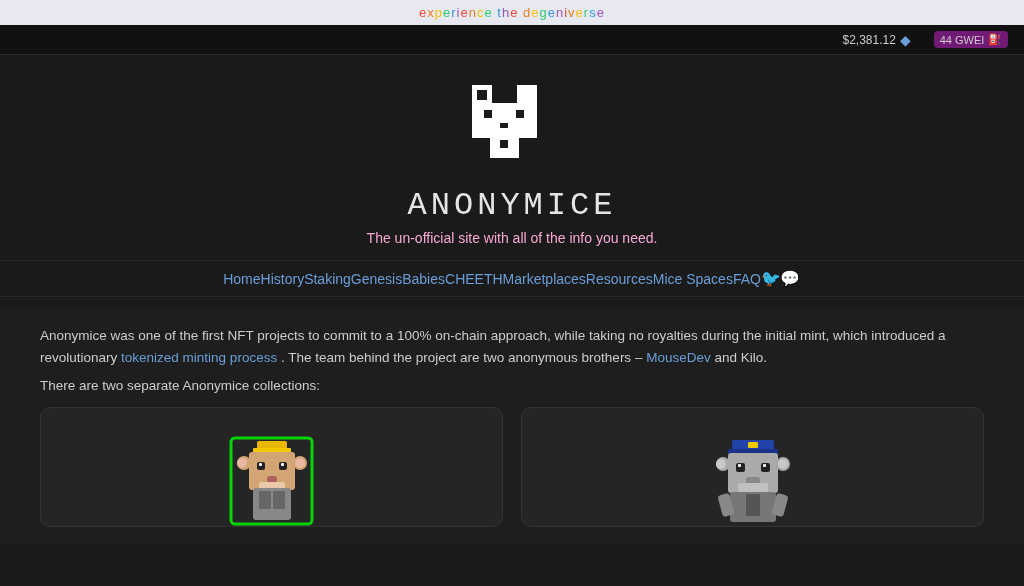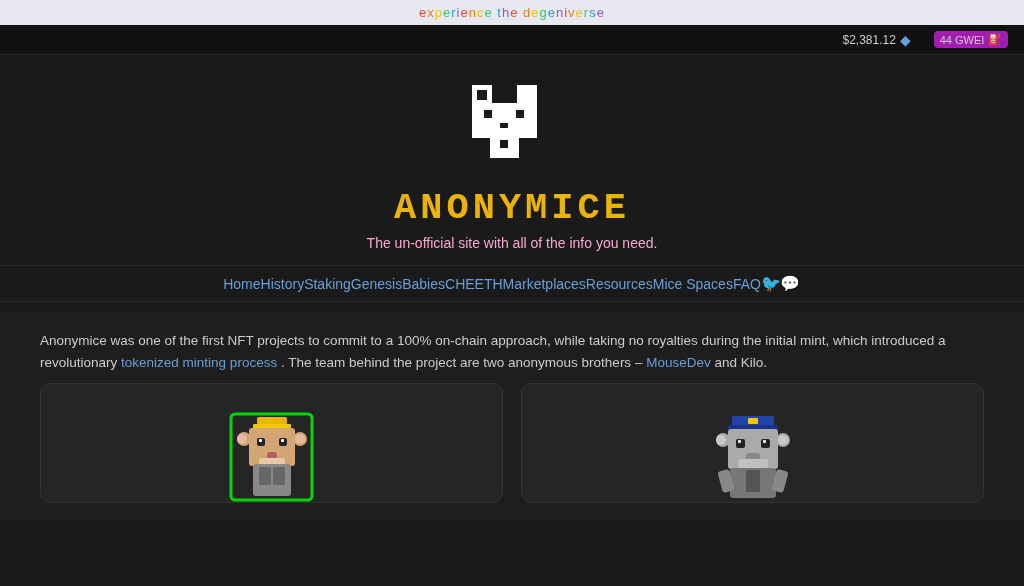--- a/index.html
+++ b/index.html
@@ -39,21 +39,21 @@
       align-items: center;
       gap: 4px;
     }
 
     #eth-price .diamond {
       color: #6a9fd8;
       font-size: 14px;
     }
 
     #gwei-badge {
-      background: #a21caf;
+      background: #701a75;
       border-radius: 4px;
       padding: 2px 6px;
       font-size: 11px;
       display: flex;
       align-items: center;
       gap: 4px;
     }
 
     
     #hero {
@@ -65,23 +65,23 @@
     }
 
     
     #logo-container {
       margin-bottom: 8px;
     }
 
     
     #site-title {
       font-family: 'Courier New', monospace;
-      font-size: 37px;
-      font-weight: 700;
-      color: #eab308;
+      font-size: 32px;
+      font-weight: 400;
+      color: #e5e5e5;
       letter-spacing: 4px;
       text-transform: uppercase;
       margin-bottom: 6px;
     }
 
     #site-subtitle {
       color: #f9a8d4;
       font-size: 14px;
       margin-bottom: 14px;
     }
@@ -235,20 +235,21 @@
 </div>
 
 <div id="main">
   <p id="intro-text">
     <span>Anonymice was one of the first NFT projects to commit to a 100% on-chain approach, while taking no royalties during the initial mint, which introduced a revolutionary</span>
     <span class="link">tokenized minting process</span>
     <span>. The team behind the project are two anonymous brothers –</span>
     <span class="link">MouseDev</span>
     <span>and Kilo.</span>
   </p>
+  <p id="collections-intro">There are two separate Anonymice collections:</p>
 
   <div id="cards-row">
 
     <div class="card">
       <div class="card-image">
         <svg width="85" height="90" viewBox="0 0 85 90">
 
           <rect x="2" y="2" width="81" height="86" rx="4" fill="none" stroke="#00ff00" stroke-width="3" opacity="0.8"></rect>
 
           <rect x="28" y="5" width="30" height="8" fill="#e8b800" rx="2"></rect>

